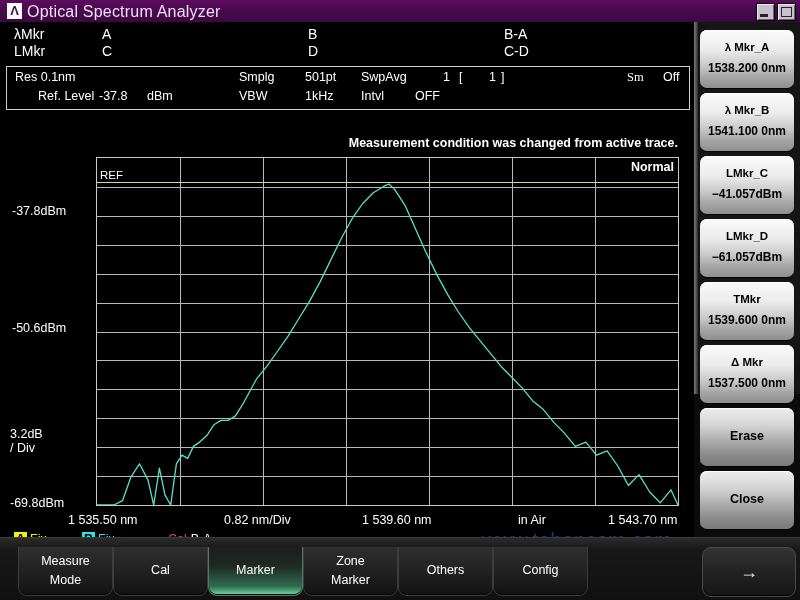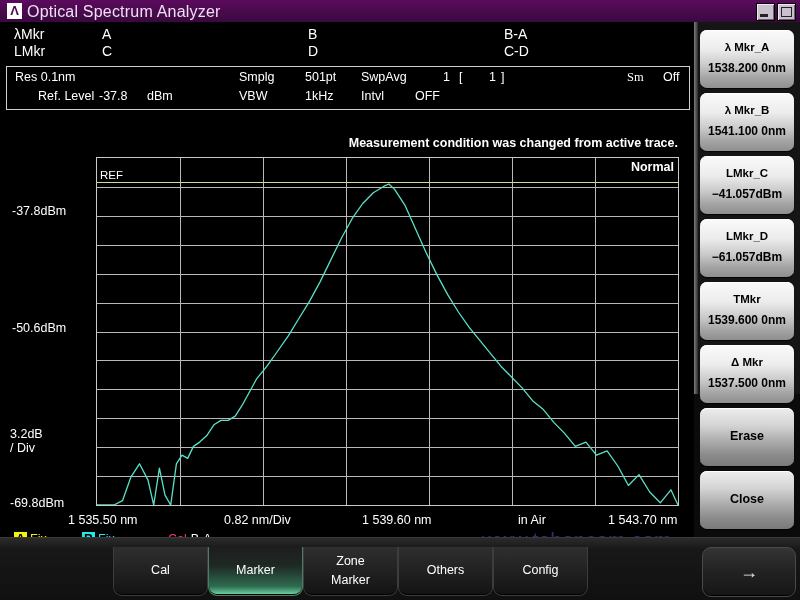--- a/index.html
+++ b/index.html
@@ -264,20 +264,24 @@
       </div>
       <div class="sbtn single dark" style="top: 449px;">
         <div class="l1">Close</div>
       </div>
     </div>
 
   <div class="toolbar" id="toolbar">
     <div class="tbtn arrow" style="left:702px;width:92px;">
       <div class="arrowglyph">→</div>
     </div>
+  <div class="tbtn" style="left: 18px; width: 93px;">
+        <div class="t1">Measure</div>
+        <div class="t2">Mode</div>
+      </div>
       <div class="tbtn one" style="left: 113px; width: 93px;">
         <div class="t1">Cal</div>
       </div>
       <div class="tbtn one active" style="left: 208px; width: 93px;">
         <div class="t1">Marker</div>
       </div>
       <div class="tbtn" style="left: 303px; width: 93px;">
         <div class="t1">Zone</div>
         <div class="t2">Marker</div>
       </div>

